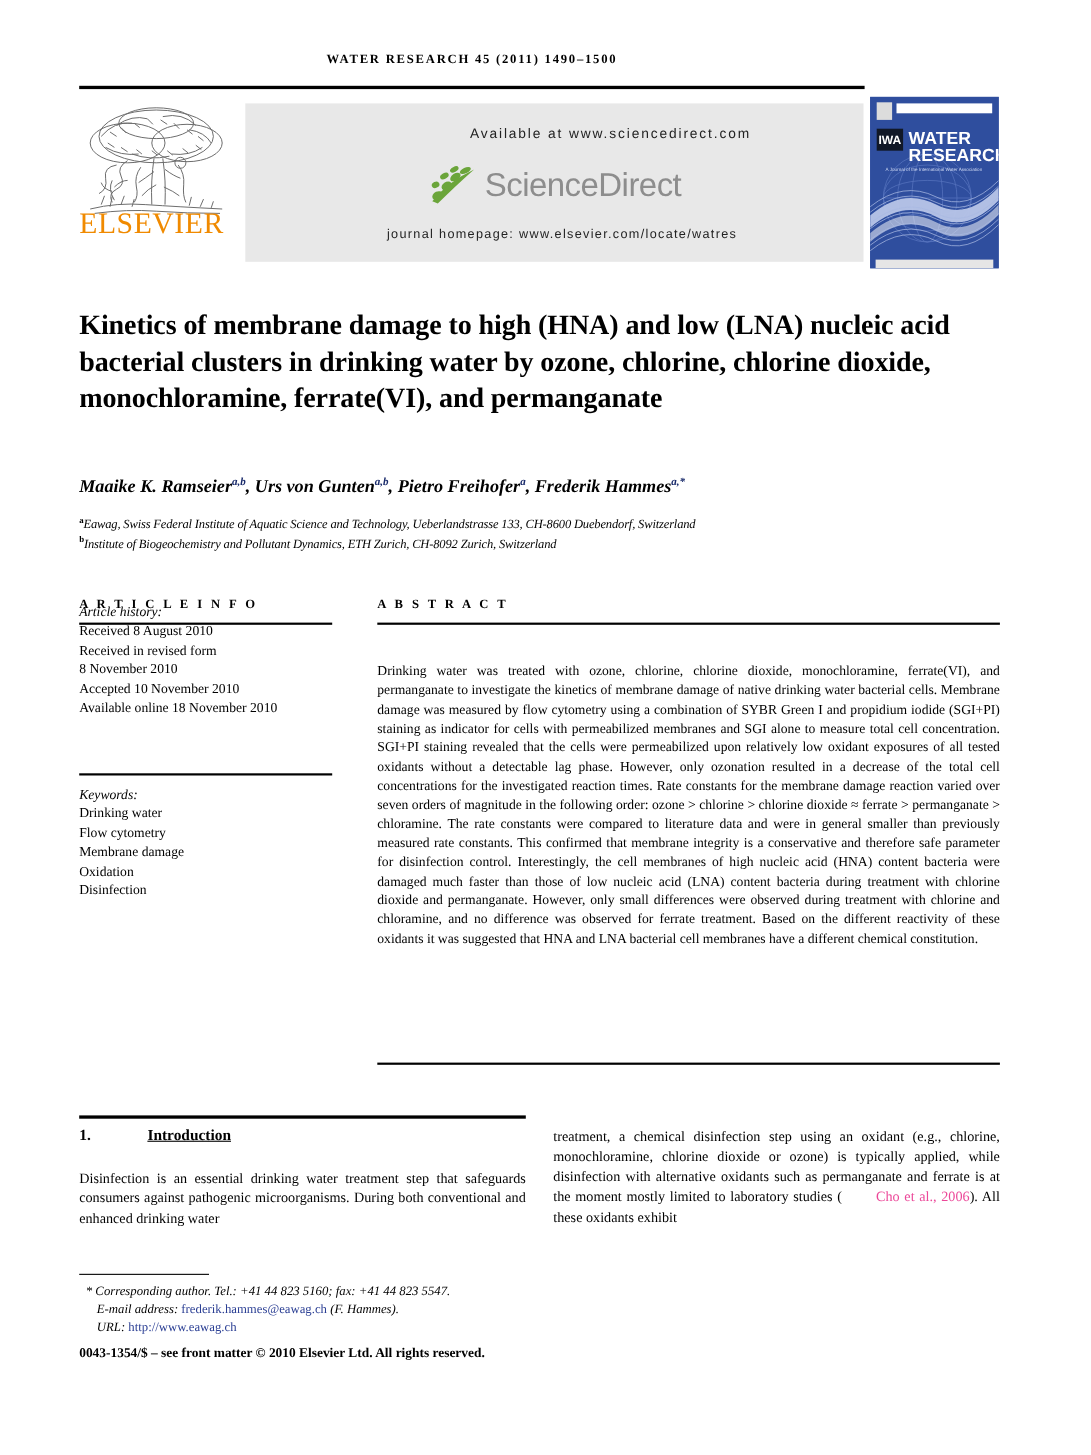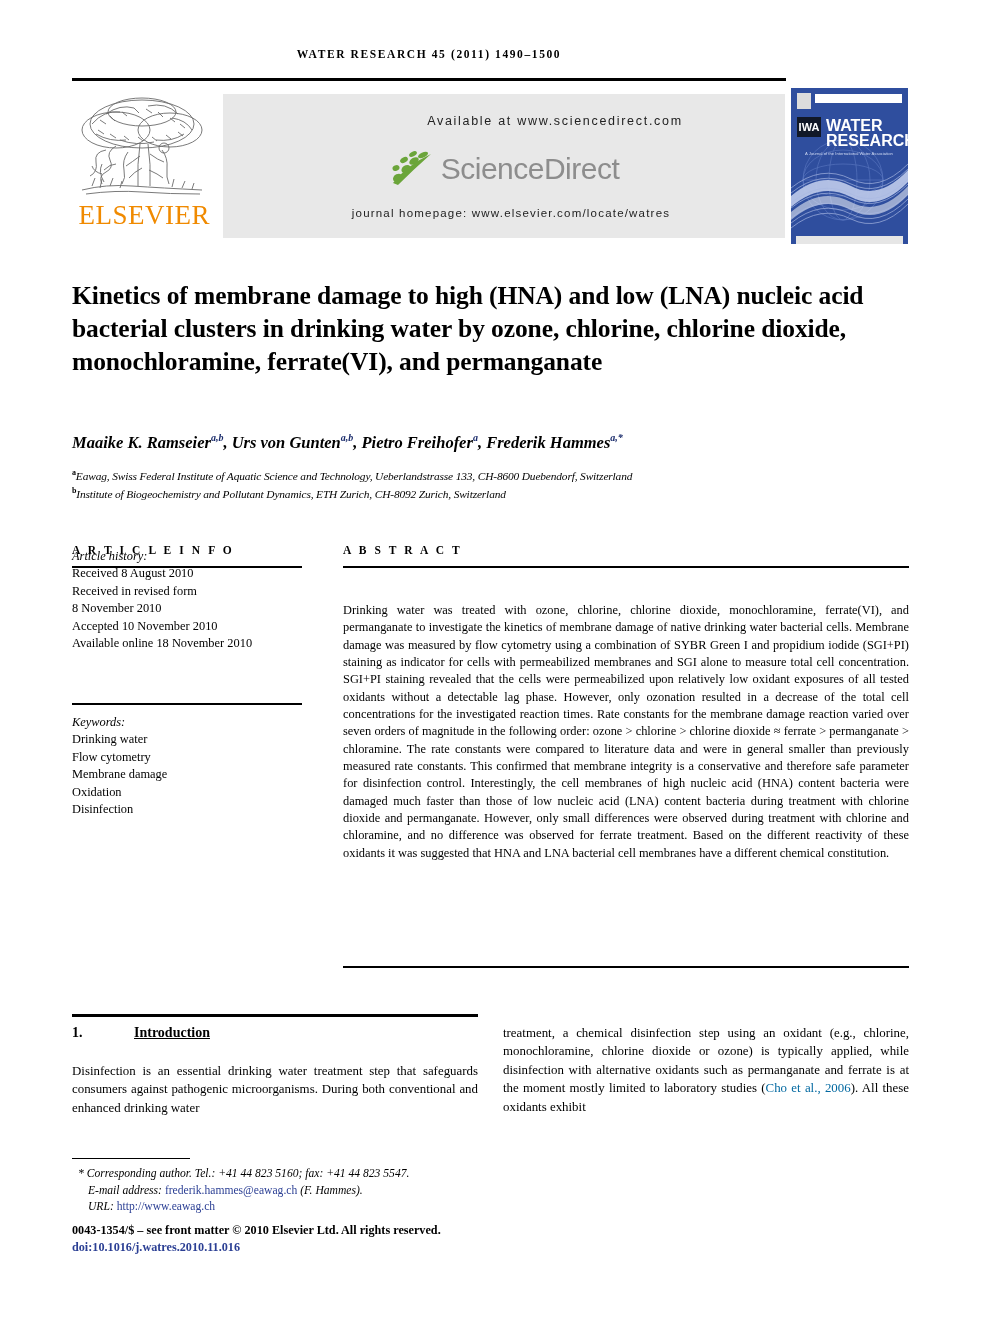--- a/index.html
+++ b/index.html
@@ -44,22 +44,22 @@
     left: 72px; top: 88px;
     width: 835px; height: 156px;
   }
   .elsevier-logo {
     position: absolute;
     left: 0; top: 0; width: 138px; height: 156px;
   }
   .tree-svg { position: absolute; left: 4px; top: 2px; }
   .elsevier-word {
     position: absolute;
-    left: 0; top: 112px; width: 138px;
-    text-align: right;
+    left: 0; top: 100px; width: 138px;
+    text-align: left;
     color: #f08a00;
     font-family: "Liberation Serif", serif;
     font-size: 27px;
     letter-spacing: 0.5px;
   }
 
   .sd-band {
     position: absolute;
     left: 151px; top: 6px;
     width: 562px; height: 144px;
@@ -219,21 +219,21 @@
   .body-col {
     position: absolute;
     font-family: "Liberation Serif", serif;
     font-size: 12.9px;
     line-height: 18.4px;
     text-align: justify;
     width: 406px;
   }
   .body-left  { left: 72px; top: 1062px; }
   .body-right { left: 503px; top: 1024px; }
-  .cite { color: #0369a1; }
+  .cite { color: #ec4899; margin-left: 31px; }
 
   
   .rule-foot {
     position: absolute;
     left: 72px; top: 1158px; width: 118px; height: 1.4px; background: #000;
   }
   .footnote {
     position: absolute;
     left: 72px; top: 1166px; width: 440px;
     font-family: "Liberation Serif", serif;
@@ -407,16 +407,15 @@
   <div class="body-col body-right"><span>treatment, a chemical disinfection step using an oxidant (e.g., chlorine, monochloramine, chlorine dioxide or ozone) is typically applied, while disinfection with alternative oxidants such as permanganate and ferrate is at the moment mostly limited to laboratory studies (</span><span class="cite">Cho et al., 2006</span><span>). All these oxidants exhibit</span></div>
 
   <div class="rule-foot"></div>
   <div class="footnote">
     <span class="ind"><span>*</span> <span>Corresponding author. Tel.: +41 44 823 5160; fax: +41 44 823 5547.</span></span>
     <span class="ind2"><span>E-mail address:</span> <span class="link">frederik.hammes@eawag.ch</span> <span>(F. Hammes).</span></span>
     <span class="ind2"><span>URL:</span> <span class="link">http://www.eawag.ch</span></span>
   </div>
   <div class="footmeta">
     <div>0043-1354/$ – see front matter © 2010 Elsevier Ltd. All rights reserved.</div>
-    <div class="doi">doi:10.1016/j.watres.2010.11.016</div>
   </div>
 
 </div>
 
 </body></html>

